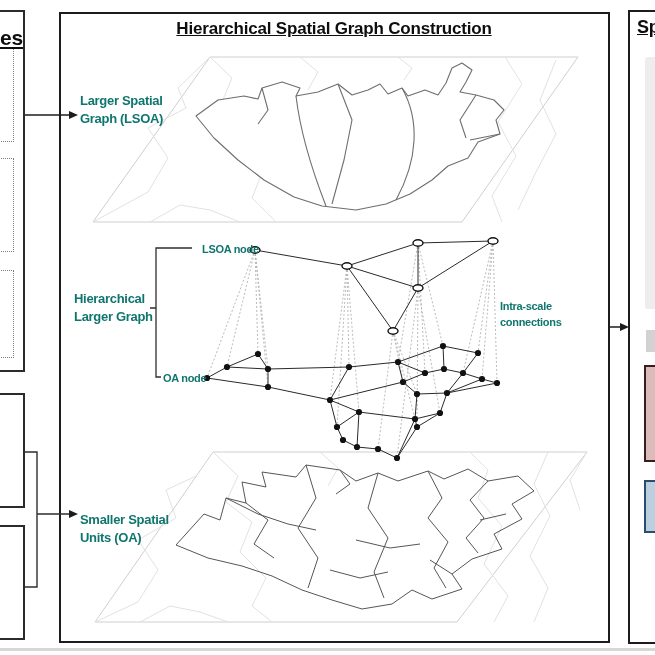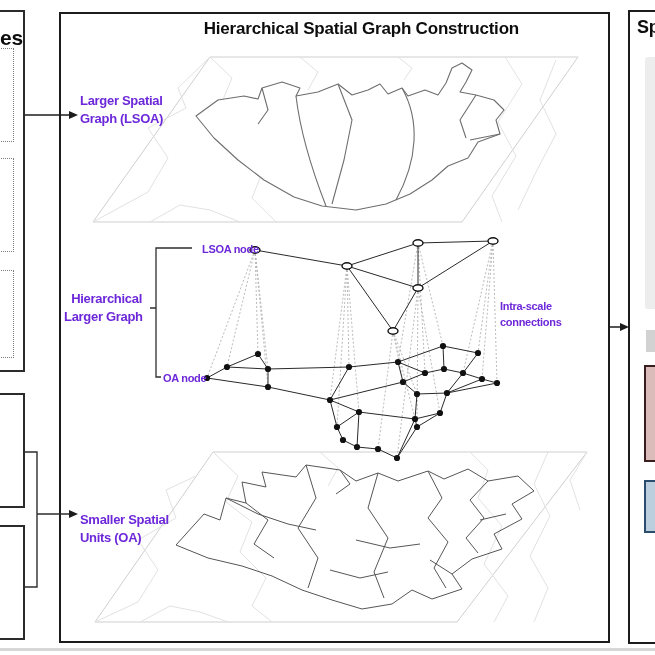--- a/index.html
+++ b/index.html
@@ -2,24 +2,24 @@
 <html><head>
 <meta charset="utf-8">
 <style>
   html,body{margin:0;padding:0;background:#ffffff;}
   #stage{
     position:relative;width:655px;height:655px;overflow:hidden;background:#ffffff;
     font-family:"Liberation Sans",sans-serif;color:#1c1c1c;
   }
   .panel{position:absolute;background:#ffffff;border:2px solid #2b2b2b;box-sizing:border-box;}
   .dashedbox{position:absolute;border:1.5px dotted #7d7d7d;box-sizing:border-box;background:#ffffff;}
-  .lbl{position:absolute;letter-spacing:-0.3px;line-height:17px;font-weight:600;color:#6d28d9;white-space:nowrap;}
+  .lbl{position:absolute;letter-spacing:-0.3px;line-height:17px;font-weight:600;color:#0f766e;white-space:nowrap;}
   .lbl.small{font-size:11px;line-height:15px;}
   .lbl.med{font-size:13px;line-height:18px;}
-  .ptitle{position:absolute;font-weight:700;letter-spacing:-0.2px;color:#0d0d0d;}
+  .ptitle{position:absolute;font-weight:700;letter-spacing:-0.2px;color:#0d0d0d;text-decoration:underline;}
   #svg-overlay{position:absolute;left:0;top:0;z-index:5;}
   .txt-layer{position:absolute;left:0;top:0;width:655px;height:655px;z-index:6;}
   .rc{position:absolute;box-sizing:border-box;z-index:2;}
   .bottom-band{position:absolute;left:0;top:648px;width:655px;height:3px;background:#d7d7d7;z-index:1;}
 </style>
 </head>
 <body>
 
 <div id="stage">
 
@@ -224,28 +224,28 @@
     </g>
     <g>
       <line x1="610" y1="327" x2="622" y2="327" stroke="#1c1c1c" stroke-width="1.5"></line>
       <polygon points="629,327 620,323 620,331" fill="#1c1c1c"></polygon>
     </g>
   </svg>
 
   <div class="txt-layer">
     <div class="ptitle" style="left:0px;top:26px;font-size:21px;">es</div>
 
-    <div class="ptitle" style="left:61px;top:19px;width:458px;text-align:right;font-size:17px;">Hierarchical Spatial Graph Construction</div>
+    <div class="ptitle" style="left:61px;top:19px;width:458px;text-align:center;font-size:17px;padding-left:44px;">Hierarchical Spatial Graph Construction</div>
 
     <div class="lbl med" style="left:80px;top:92px;">
       <div>Larger Spatial</div>
       <div>Graph (LSOA)</div>
     </div>
 
-    <div class="lbl med" style="left:64px;top:290px;width:78px;text-align:right;">
+    <div class="lbl med" style="left:74px;top:290px;width:78px;text-align:left;">
       <div>Hierarchical</div>
       <div>Larger Graph</div>
     </div>
 
     <div class="lbl small" style="left:202px;top:242px;">LSOA node</div>
     <div class="lbl small" style="left:163px;top:371px;">OA node</div>
 
     <div class="lbl small" style="left:500px;top:298px;line-height:16px;">
       <div>Intra-scale</div>
       <div>connections</div>

